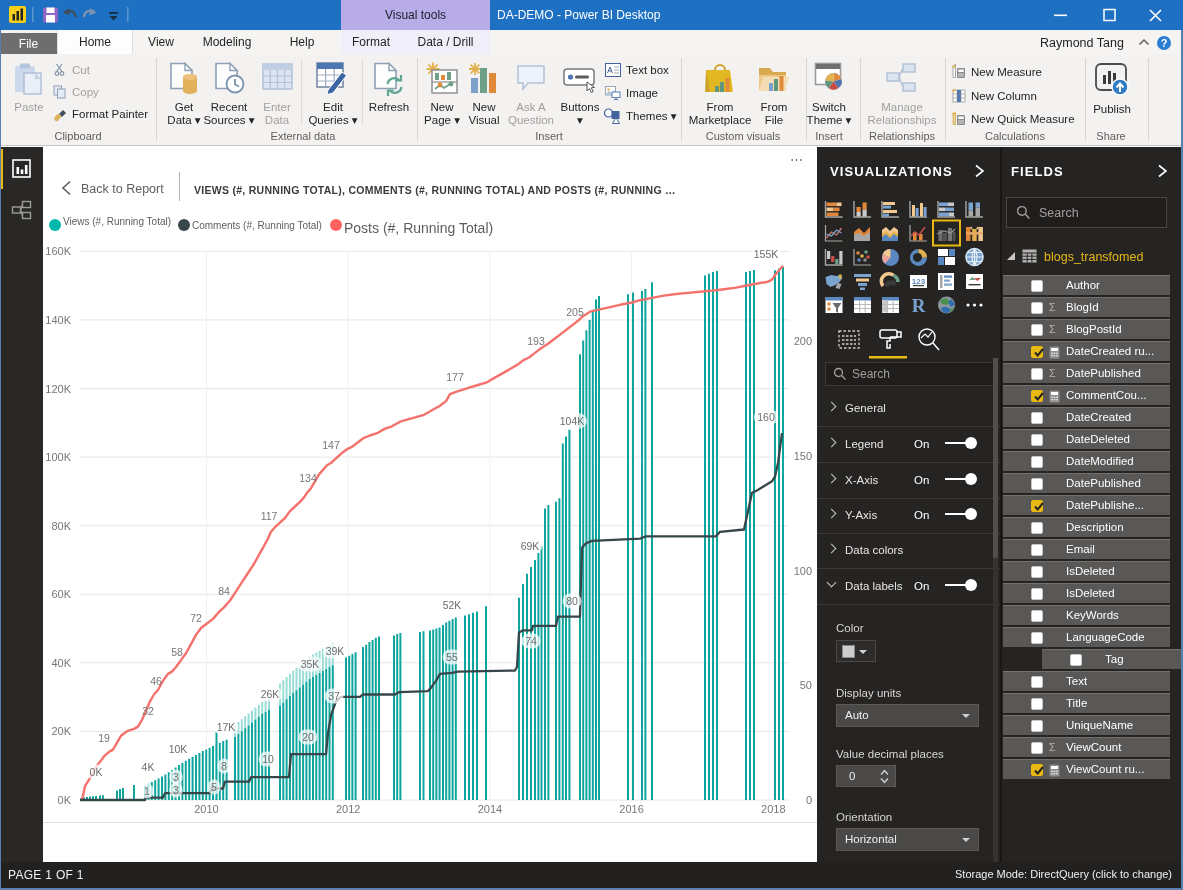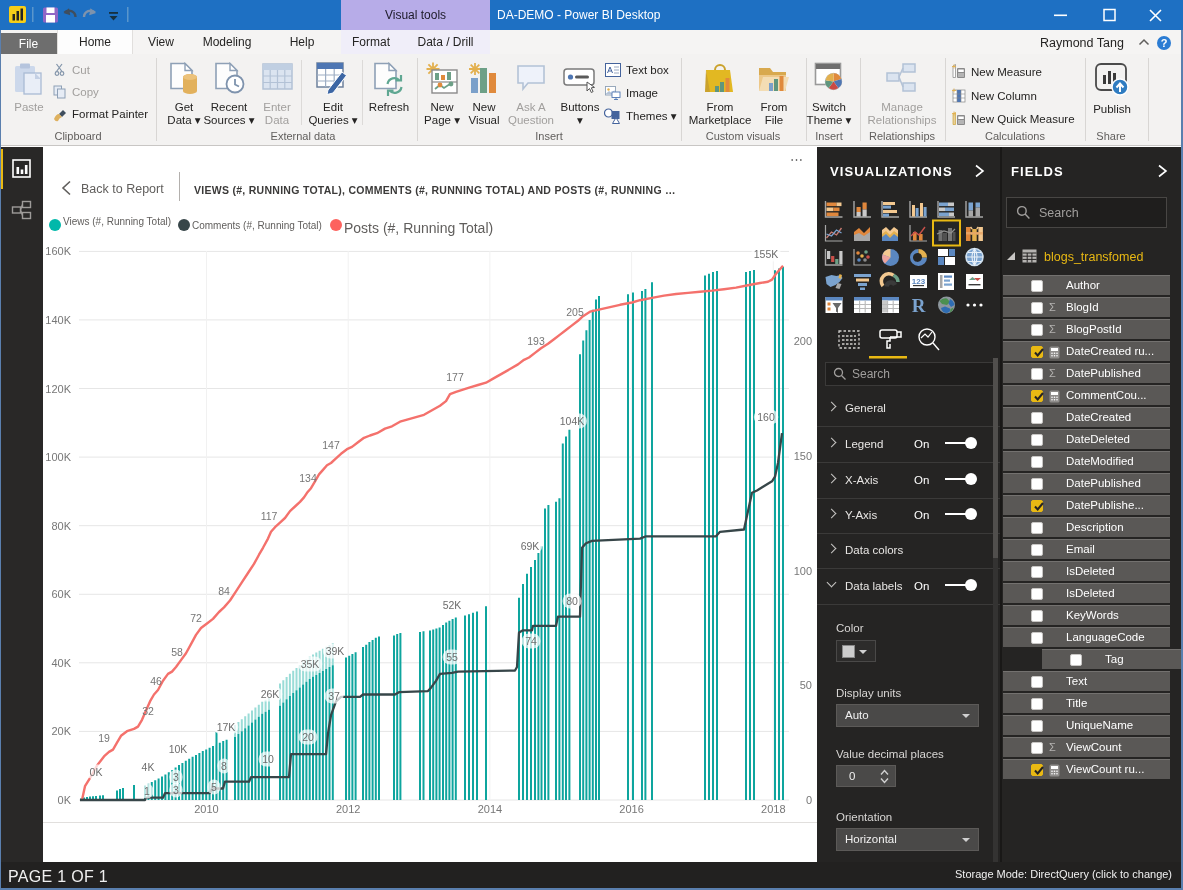--- a/index.html
+++ b/index.html
@@ -886,18 +886,18 @@
         <circle cx="8" cy="7.2" r="0.8"></circle>
         <circle cx="3" cy="9.8" r="0.8"></circle>
         <circle cx="5.5" cy="9.8" r="0.8"></circle>
         <circle cx="8" cy="9.8" r="0.8"></circle>
       </g>
     </svg>
     <div class="frtext">ViewCount ru...</div>
   </div>
 
 <div class="abs statusbar"></div>
-<div class="abs" style="left:8px;top:868px;font-size:16px;color:#f0f0f0;letter-spacing:0.3px">PAGE 1 OF 1</div>
+<div class="abs" style="left:8px;top:868px;font-size:12px;color:#f0f0f0;letter-spacing:0.3px">PAGE 1 OF 1</div>
 <div class="abs" style="left:955px;top:868px;font-size:11px;color:#f0f0f0">Storage Mode: DirectQuery (click to change)</div>
 
 <div class="abs" style="left:1181px;top:30px;width:2px;height:860px;background:#5a7fae"></div>
 <div class="abs" style="left:0;top:888px;width:1183px;height:2px;background:#5a7fae"></div>
 <div class="abs" style="left:0;top:30px;width:1px;height:860px;background:#5a7fae"></div>
 
 </body></html>

